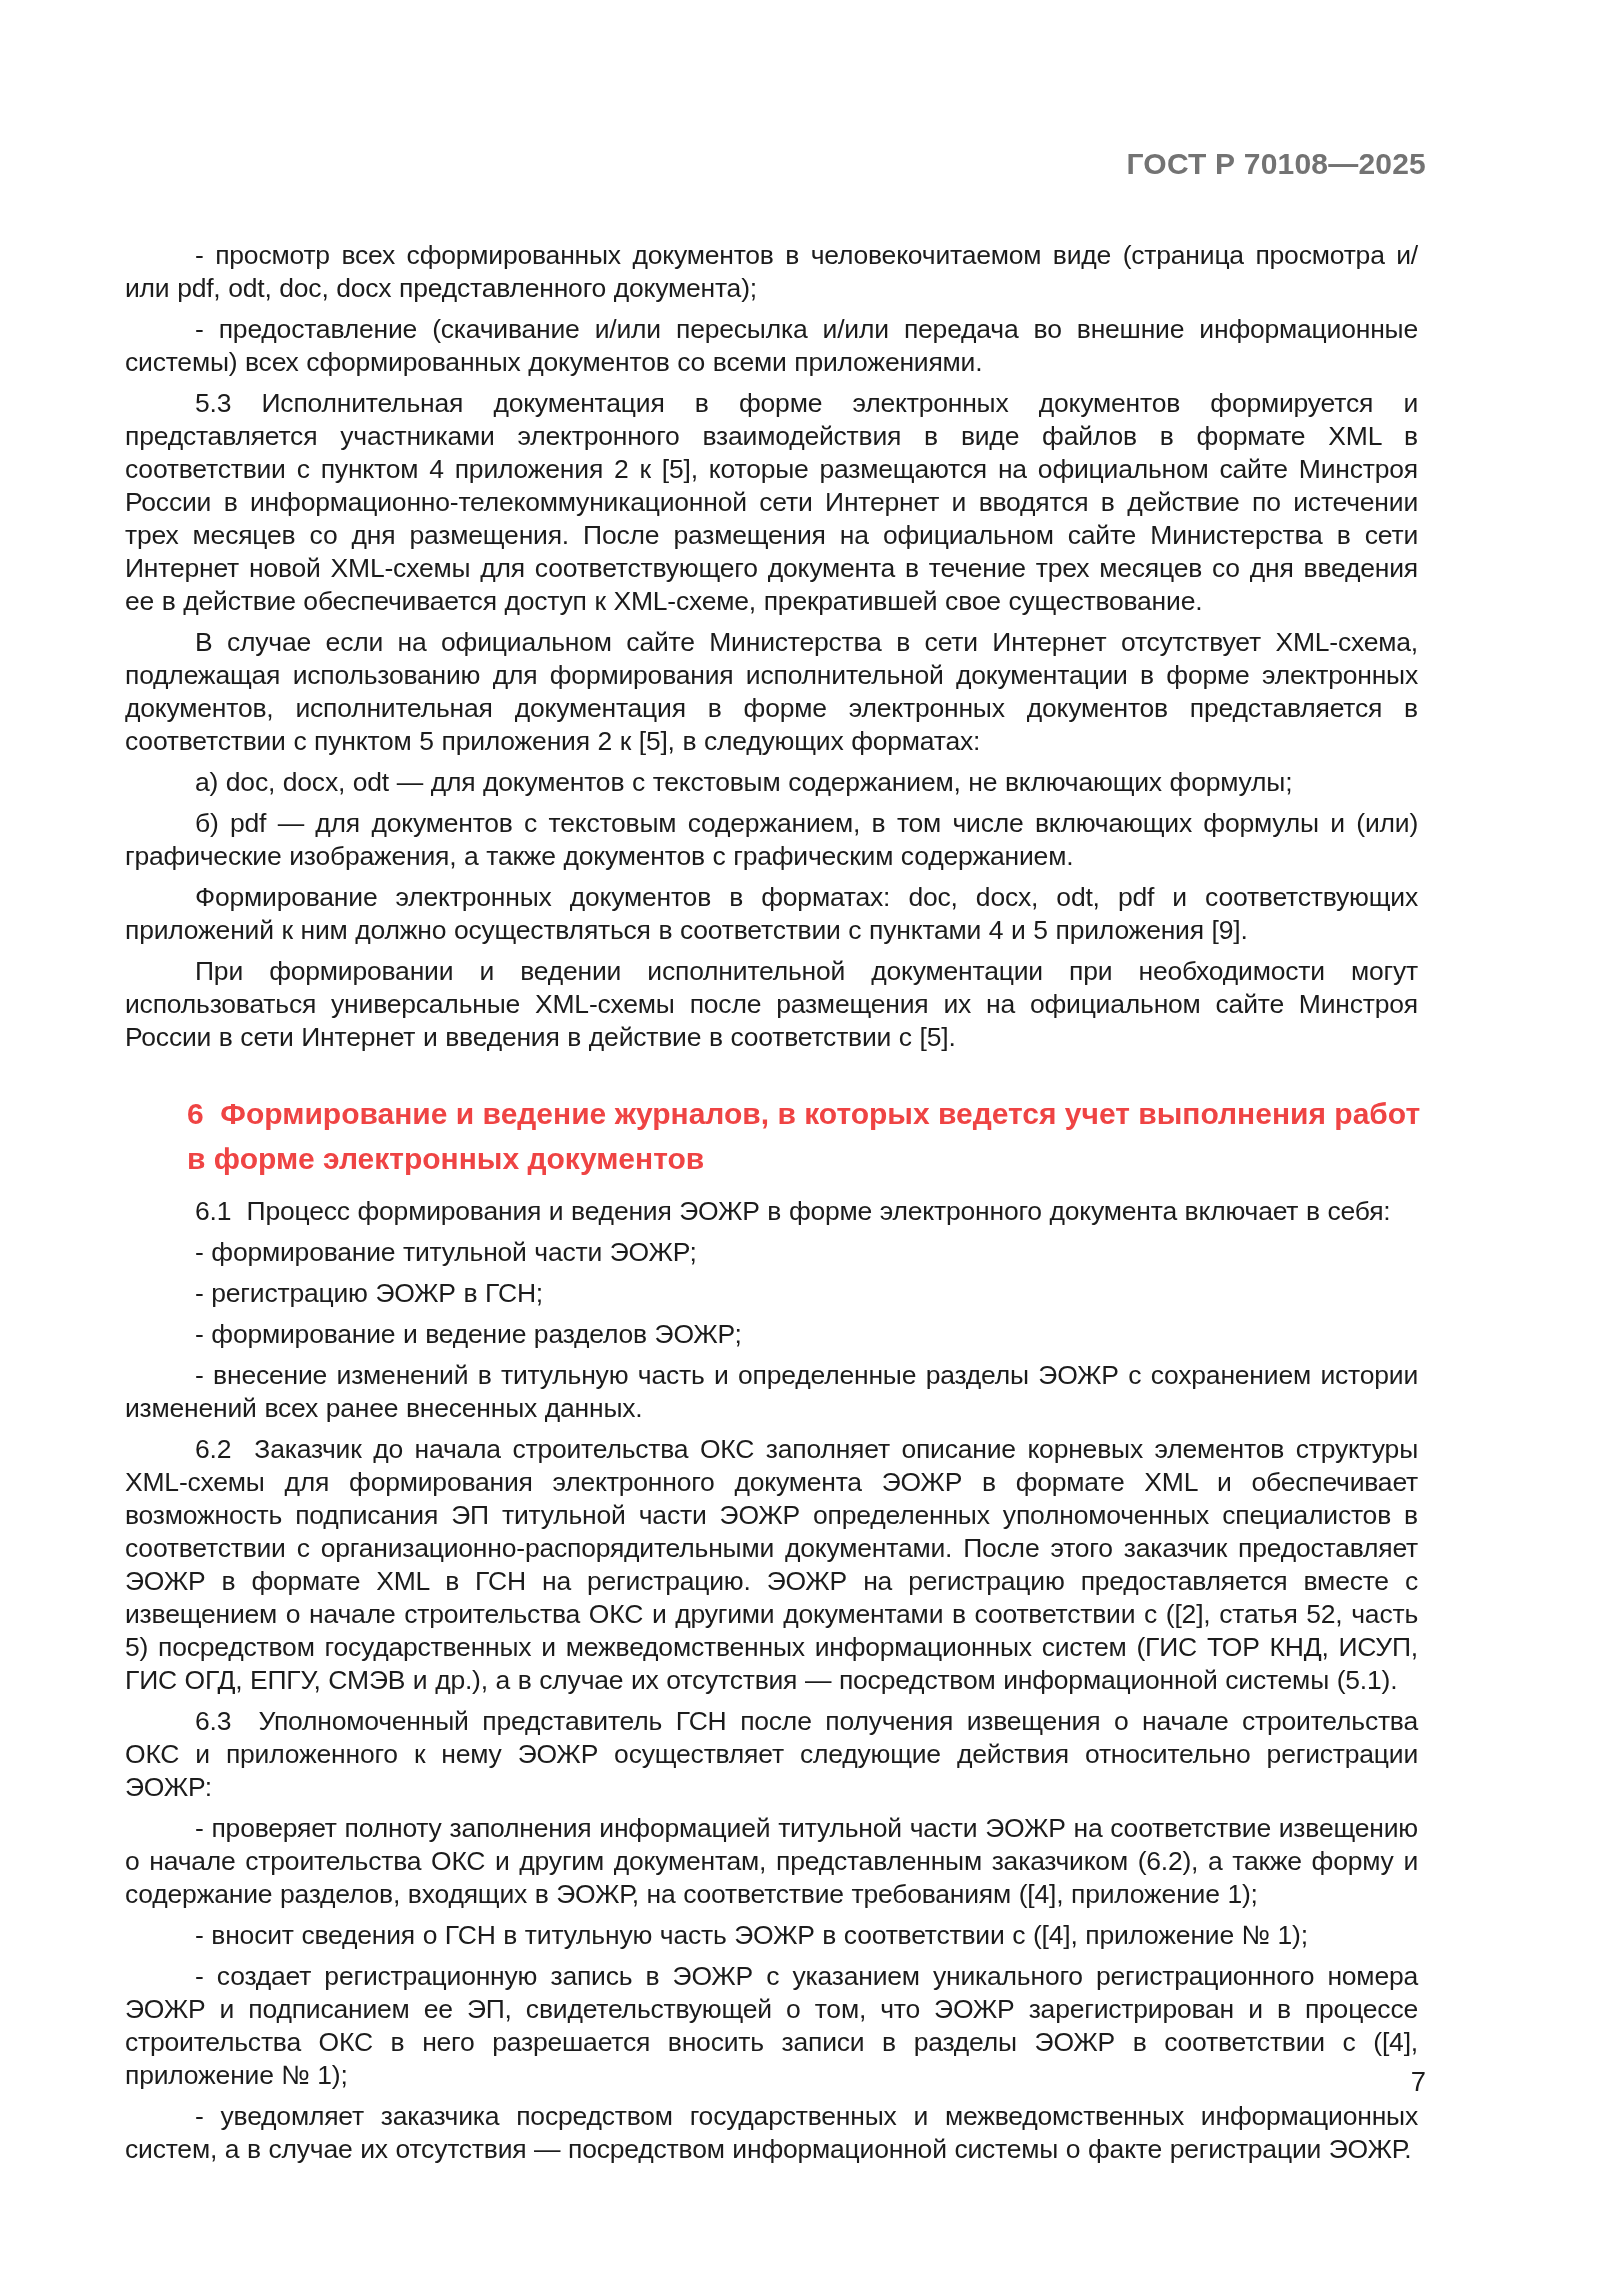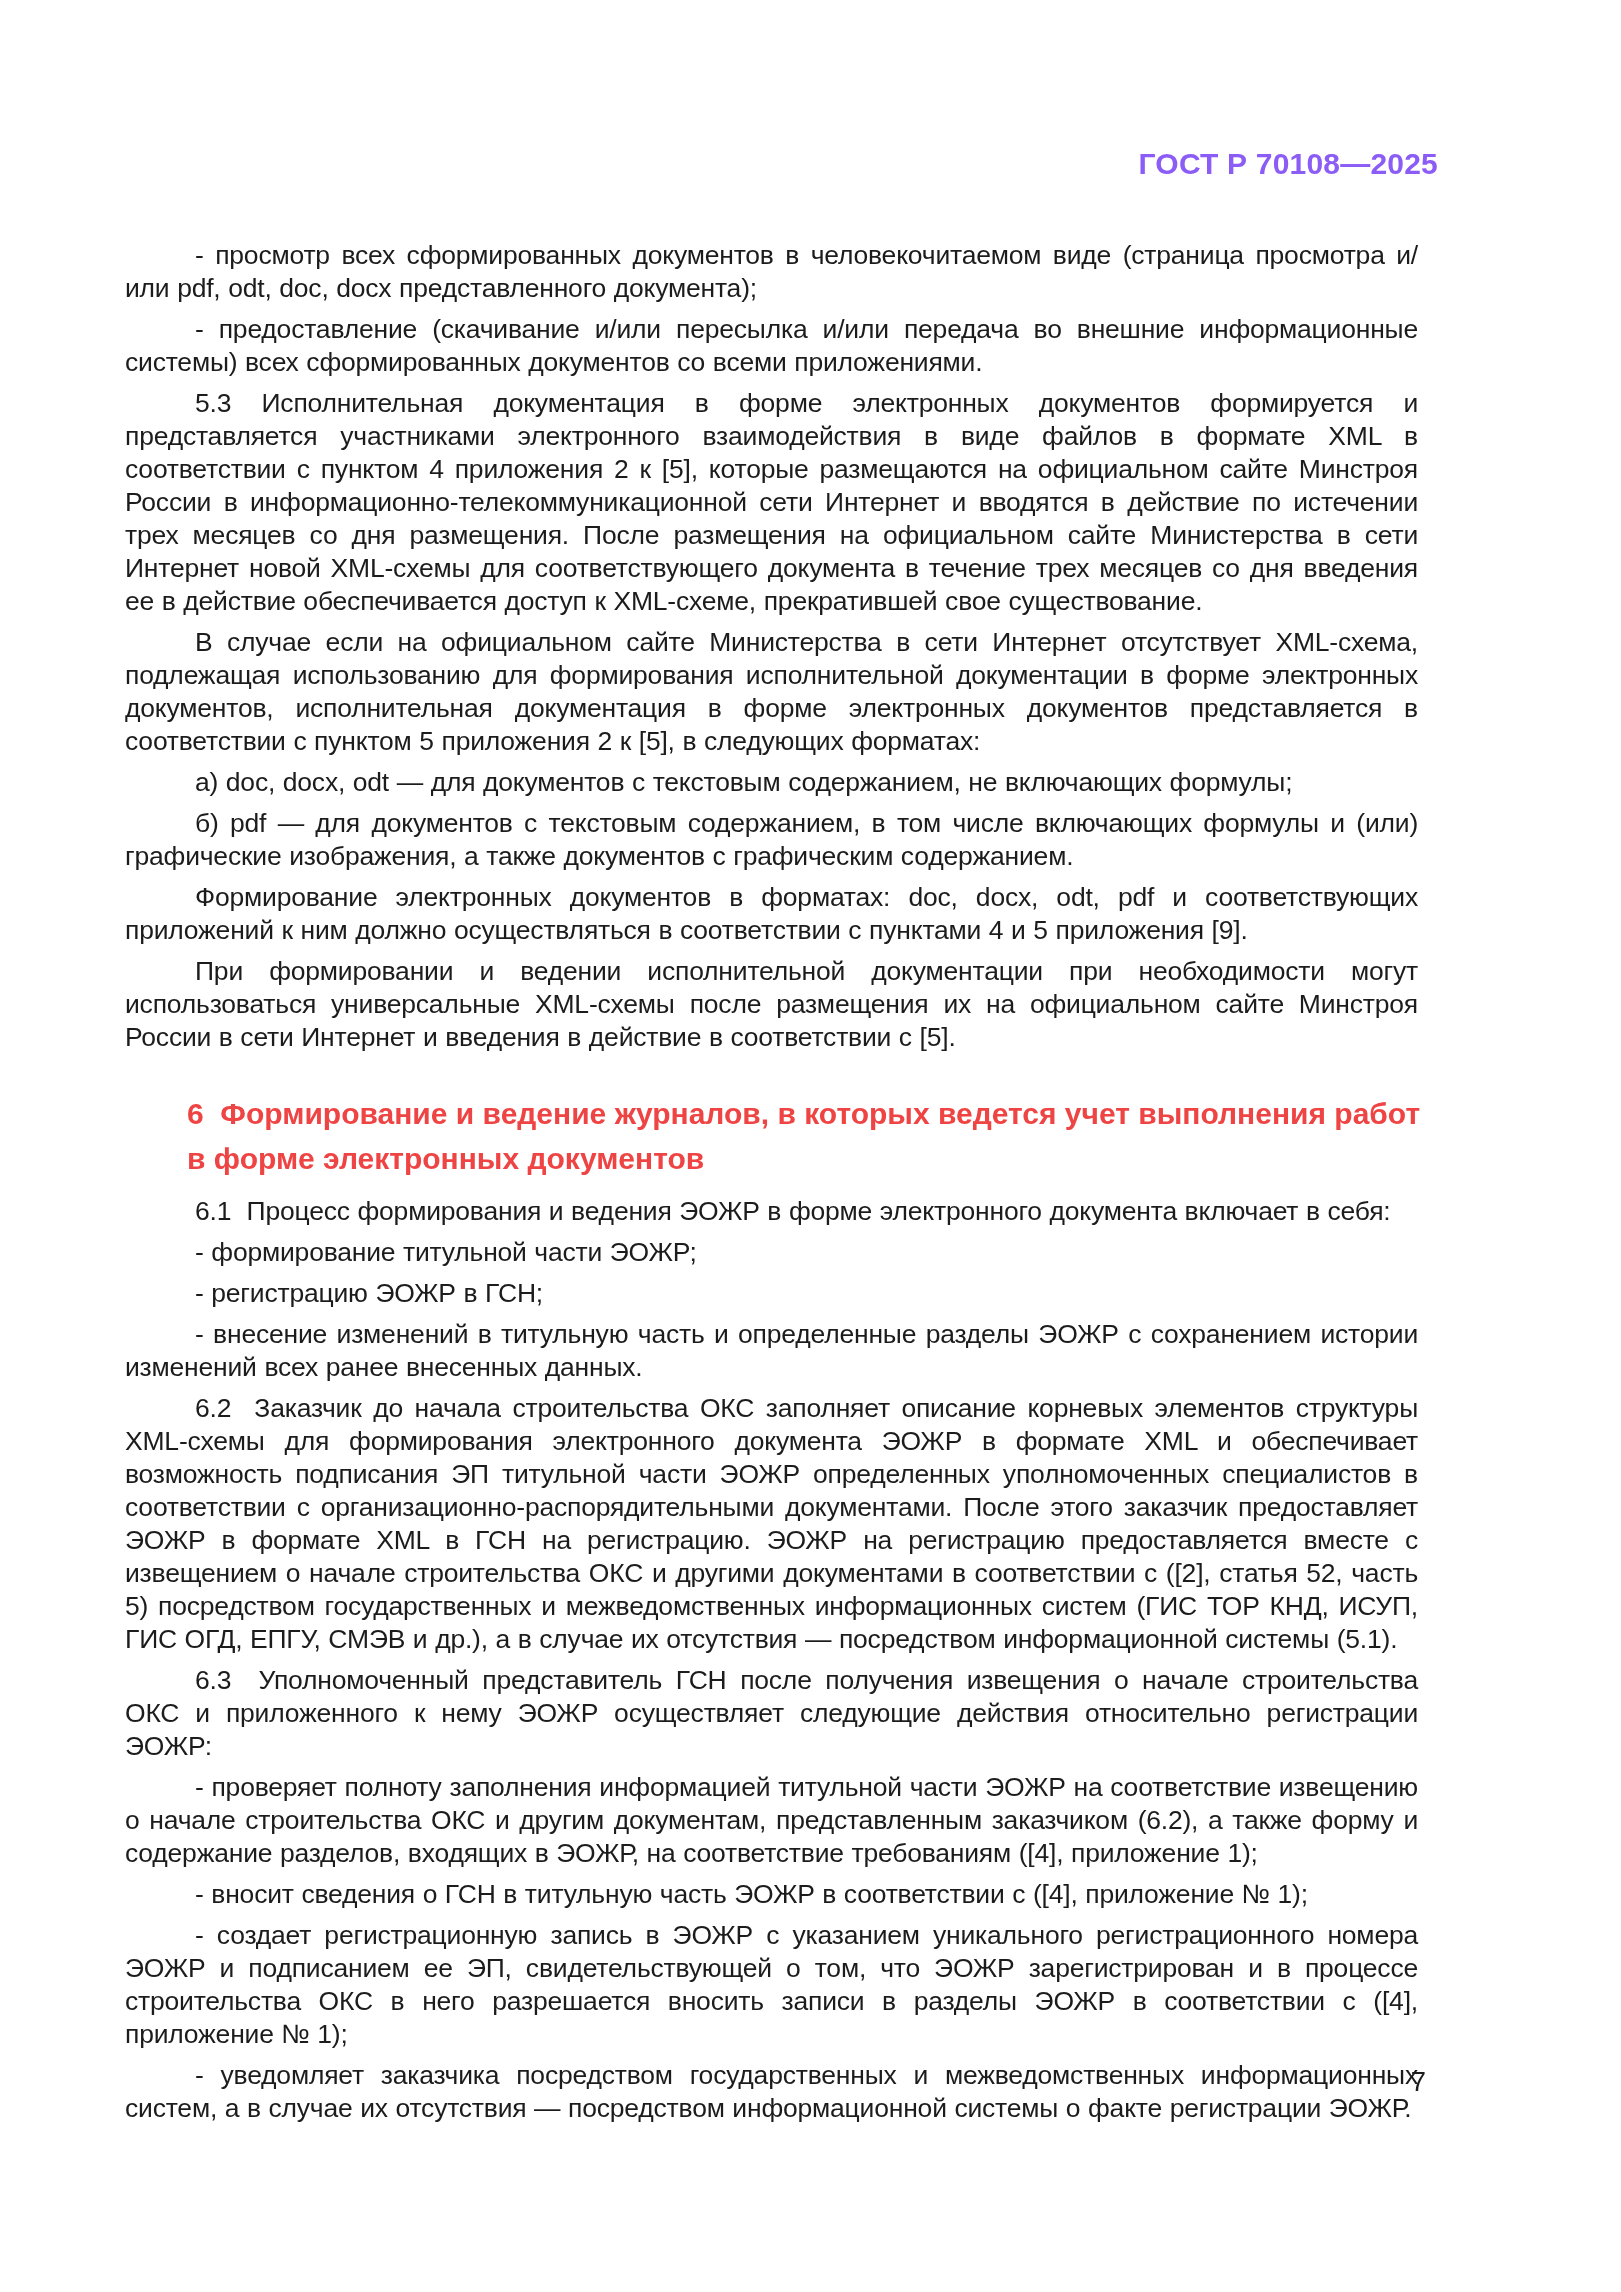--- a/index.html
+++ b/index.html
@@ -13,26 +13,26 @@
     width: 1621px;
     height: 2293px;
     background: #ffffff;
     overflow: hidden;
     font-family: "Liberation Sans", "DejaVu Sans", sans-serif;
     color: #1c1c1c;
   }
   .doc-header {
     position: absolute;
     top: 147px;
-    left: 129px;
+    left: 117px;
     width: 1309px;
     text-align: right;
     font-size: 30px;
     font-weight: bold;
-    color: #8b5cf6;
+    color: #737373;
     letter-spacing: 0.2px;
   }
   .content {
     position: absolute;
     top: 231px;
     left: 117px;
     width: 1309px;
   }
   .content p {
     margin: 8px;
@@ -76,20 +76,21 @@
       <p class="paragraph">5.3 Исполнительная документация в форме электронных документов формируется и представляется участниками электронного взаимодействия в виде файлов в формате XML в соответствии с пунктом 4 приложения 2 к [5], которые размещаются на официальном сайте Минстроя России в информационно-телекоммуникационной сети Интернет и вводятся в действие по истечении трех месяцев со дня размещения. После размещения на официальном сайте Министерства в сети Интернет новой XML-схемы для соответствующего документа в течение трех месяцев со дня введения ее в действие обеспечивается доступ к XML-схеме, прекратившей свое существование.</p>
       <p class="paragraph">В случае если на официальном сайте Министерства в сети Интернет отсутствует XML-схема, подлежащая использованию для формирования исполнительной документации в форме электронных документов, исполнительная документация в форме электронных документов представляется в соответствии с пунктом 5 приложения 2 к [5], в следующих форматах:</p>
       <p class="list-item">а) doc, docx, odt — для документов с текстовым содержанием, не включающих формулы;</p>
       <p class="list-item">б) pdf — для документов с текстовым содержанием, в том числе включающих формулы и (или) графические изображения, а также документов с графическим содержанием.</p>
       <p class="paragraph">Формирование электронных документов в форматах: doc, docx, odt, pdf и соответствующих приложений к ним должно осуществляться в соответствии с пунктами 4 и 5 приложения [9].</p>
       <p class="paragraph">При формировании и ведении исполнительной документации при необходимости могут использоваться универсальные XML-схемы после размещения их на официальном сайте Минстроя России в сети Интернет и введения в действие в соответствии с [5].</p>
       <h2 class="heading">6&nbsp; Формирование и ведение журналов, в которых ведется учет выполнения работ в форме электронных документов</h2>
       <p class="paragraph">6.1&nbsp; Процесс формирования и ведения ЭОЖР в форме электронного документа включает в себя:</p>
       <p class="list-item">- формирование титульной части ЭОЖР;</p>
       <p class="list-item">- регистрацию ЭОЖР в ГСН;</p>
+      <p class="list-item">- формирование и ведение разделов ЭОЖР;</p>
       <p class="list-item">- внесение изменений в титульную часть и определенные разделы ЭОЖР с сохранением истории изменений всех ранее внесенных данных.</p>
       <p class="paragraph">6.2&nbsp; Заказчик до начала строительства ОКС заполняет описание корневых элементов структуры XML-схемы для формирования электронного документа ЭОЖР в формате XML и обеспечивает возможность подписания ЭП титульной части ЭОЖР определенных уполномоченных специалистов в соответствии с организационно-распорядительными документами. После этого заказчик предоставляет ЭОЖР в формате XML в ГСН на регистрацию. ЭОЖР на регистрацию предоставляется вместе с извещением о начале строительства ОКС и другими документами в соответствии с ([2], статья 52, часть 5) посредством государственных и межведомственных информационных систем (ГИС ТОР КНД, ИСУП, ГИС ОГД, ЕПГУ, СМЭВ и др.), а в случае их отсутствия — посредством информационной системы (5.1).</p>
       <p class="paragraph">6.3&nbsp; Уполномоченный представитель ГСН после получения извещения о начале строительства ОКС и приложенного к нему ЭОЖР осуществляет следующие действия относительно регистрации ЭОЖР:</p>
       <p class="list-item">- проверяет полноту заполнения информацией титульной части ЭОЖР на соответствие извещению о начале строительства ОКС и другим документам, представленным заказчиком (6.2), а также форму и содержание разделов, входящих в ЭОЖР, на соответствие требованиям ([4], приложение 1);</p>
       <p class="list-item">- вносит сведения о ГСН в титульную часть ЭОЖР в соответствии с ([4], приложение № 1);</p>
       <p class="list-item">- создает регистрационную запись в ЭОЖР с указанием уникального регистрационного номера ЭОЖР и подписанием ее ЭП, свидетельствующей о том, что ЭОЖР зарегистрирован и в процессе строительства ОКС в него разрешается вносить записи в разделы ЭОЖР в соответствии с ([4], приложение № 1);</p>
       <p class="list-item">- уведомляет заказчика посредством государственных и межведомственных информационных систем, а в случае их отсутствия — посредством информационной системы о факте регистрации ЭОЖР.</p>
     </main>
 
   <div class="page-number">7</div>

